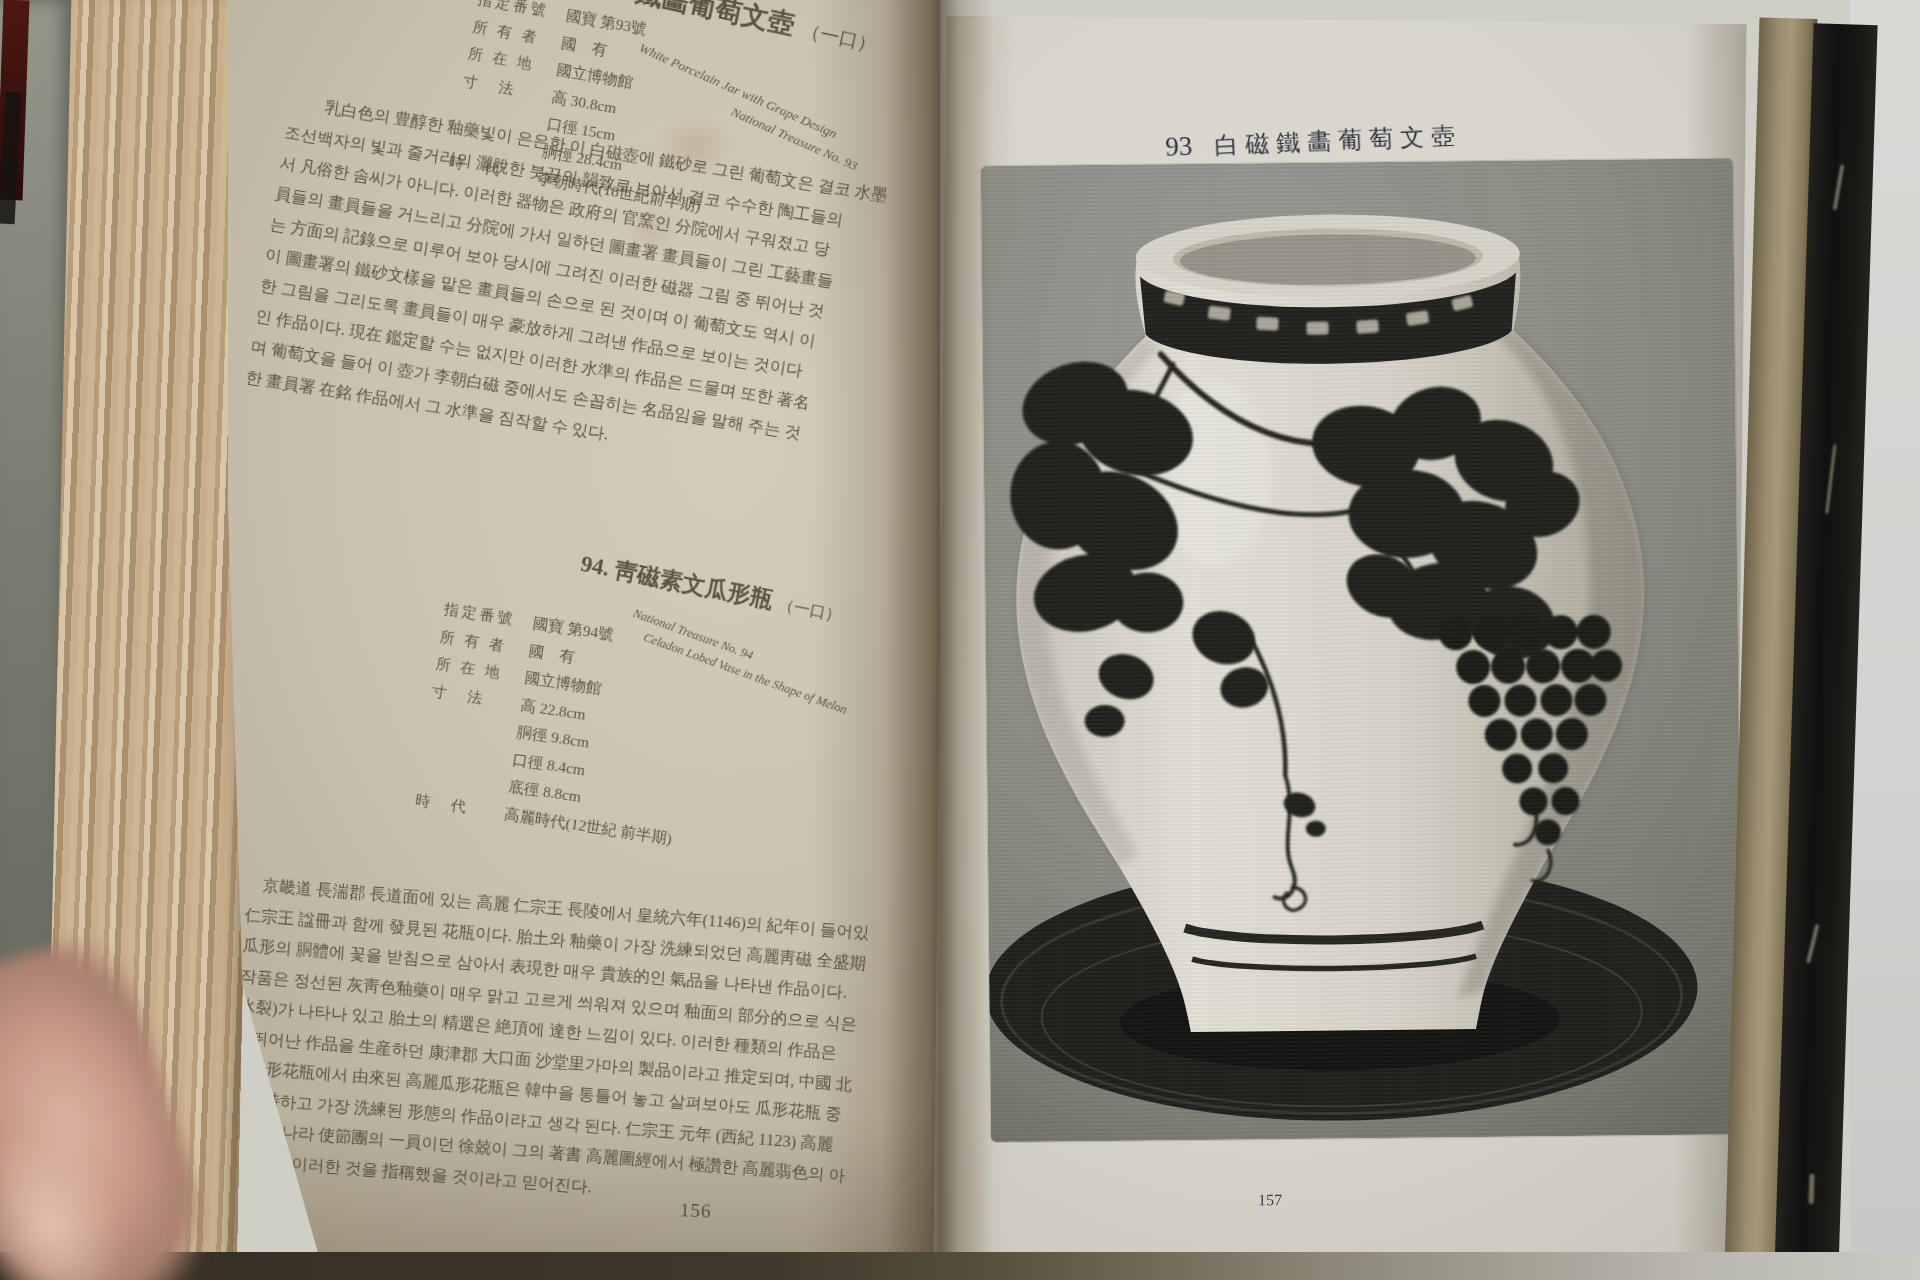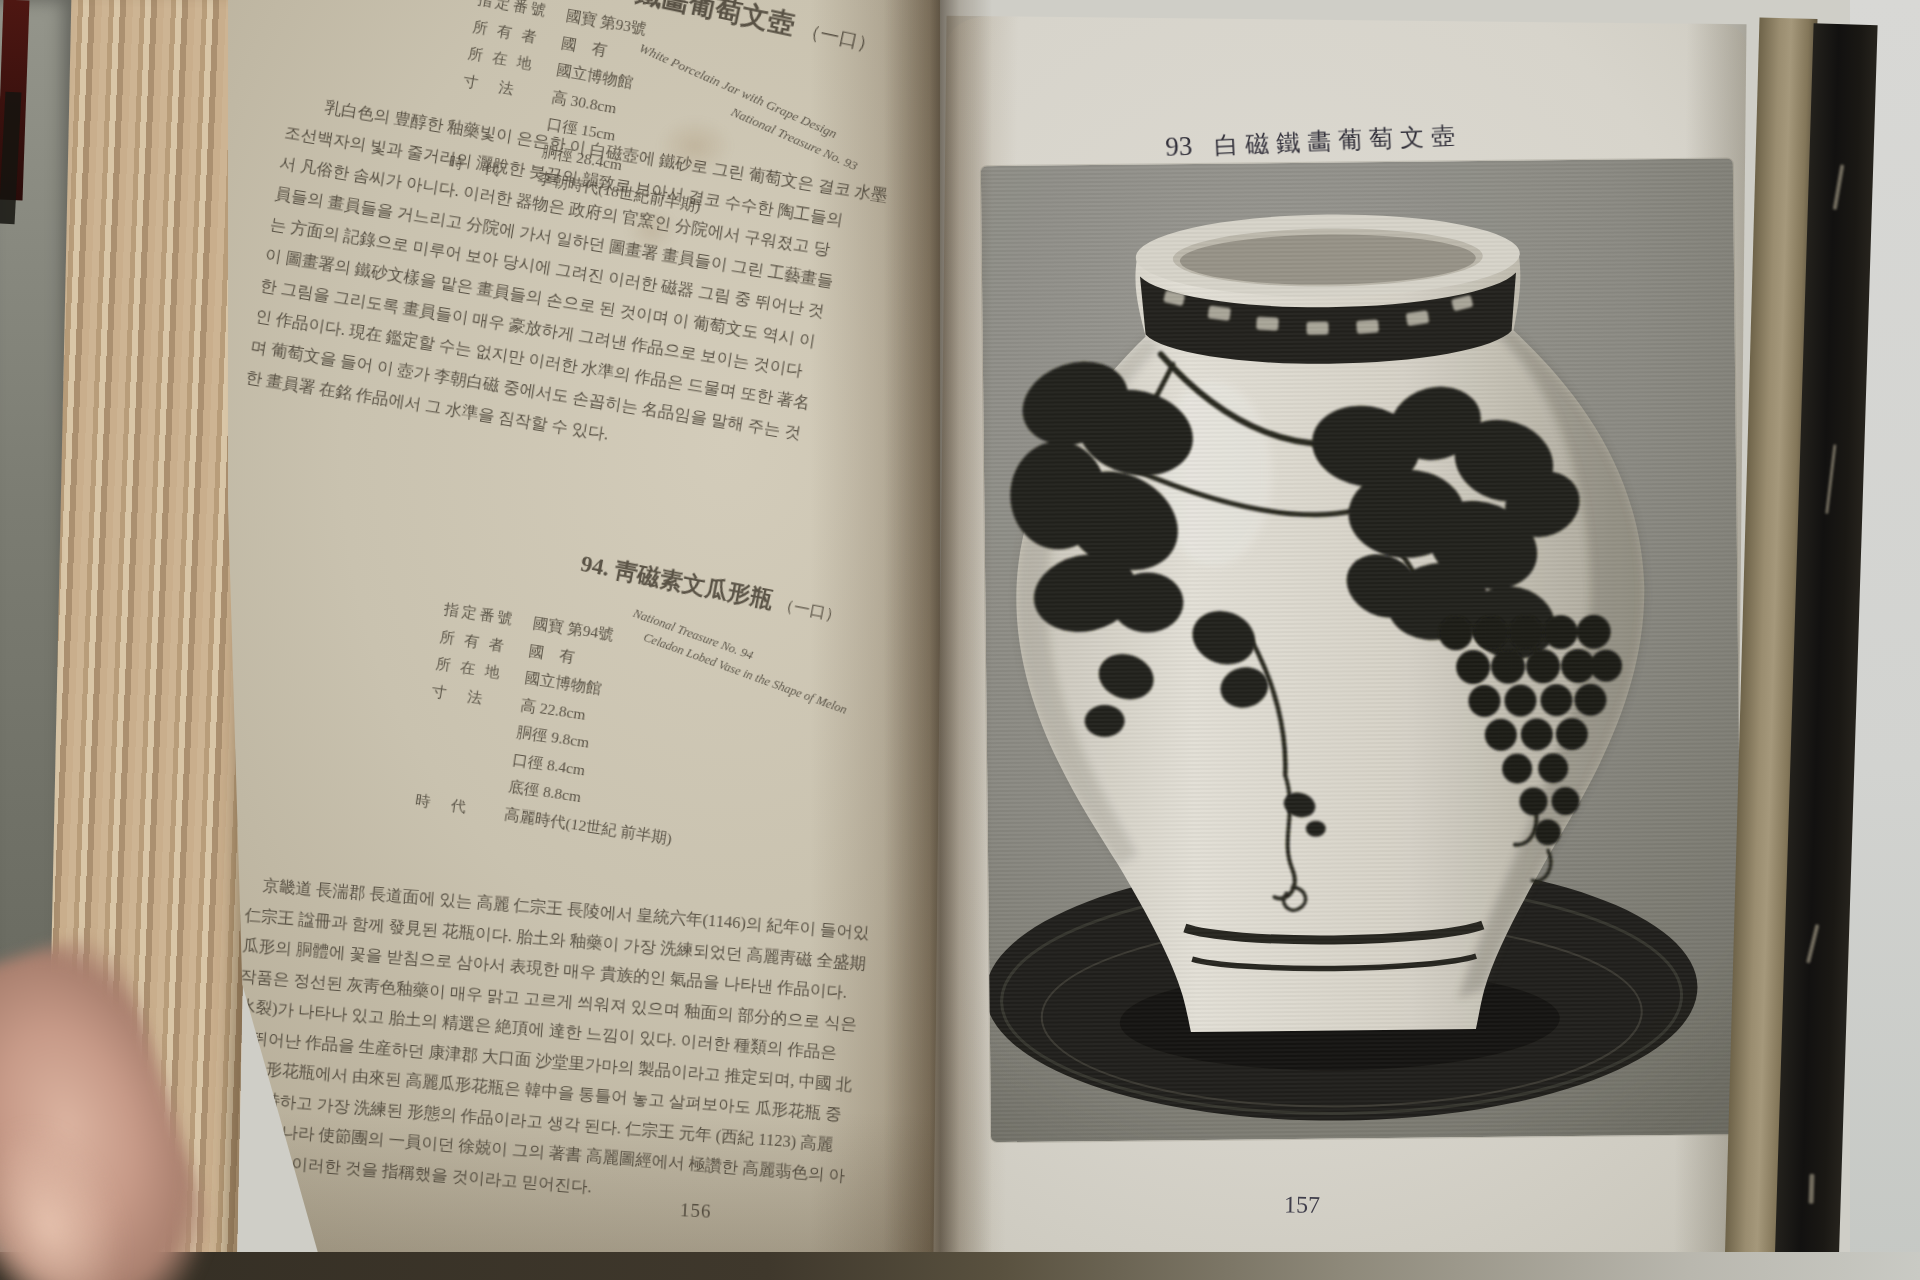--- a/index.html
+++ b/index.html
@@ -95,21 +95,21 @@
   .caption{left:220px;top:106px;transform:rotate(-3deg);color:#32303a;
     filter:blur(.3px);white-space:nowrap;}
   .caption .num{font-size:27px;}
   .caption .ttl{font-size:24px;margin-left:22px;letter-spacing:7px;}
   .photo{left:46px;top:142px;width:752px;height:976px;transform:rotate(-1.2deg);
     border-radius:6px;overflow:hidden;box-shadow:0 0 0 1px rgba(120,115,100,.25);}
   .grain{position:absolute;inset:0;
     background:repeating-linear-gradient(0deg,rgba(255,255,255,.03) 0 2px,rgba(0,0,0,.03) 2px 4px);}
   .vig{position:absolute;inset:0;
     background:radial-gradient(120% 100% at 45% 40%,rgba(0,0,0,0) 60%,rgba(20,20,18,.28) 100%);}
-  .pageno-right{left:350px;top:1172px;font-size:24px;color:#3f3d4a;}
+  .pageno-right{left:324px;top:1172px;font-size:16px;color:#3f3d4a;}
 </style>
 </head>
 <body>
 
 <div class="stage">
 
   <div class="abs green-band"></div>
   <div class="abs red-sliver"></div>
   <div class="abs dark-flecks"></div>
   <div class="abs fore-edge"></div>

